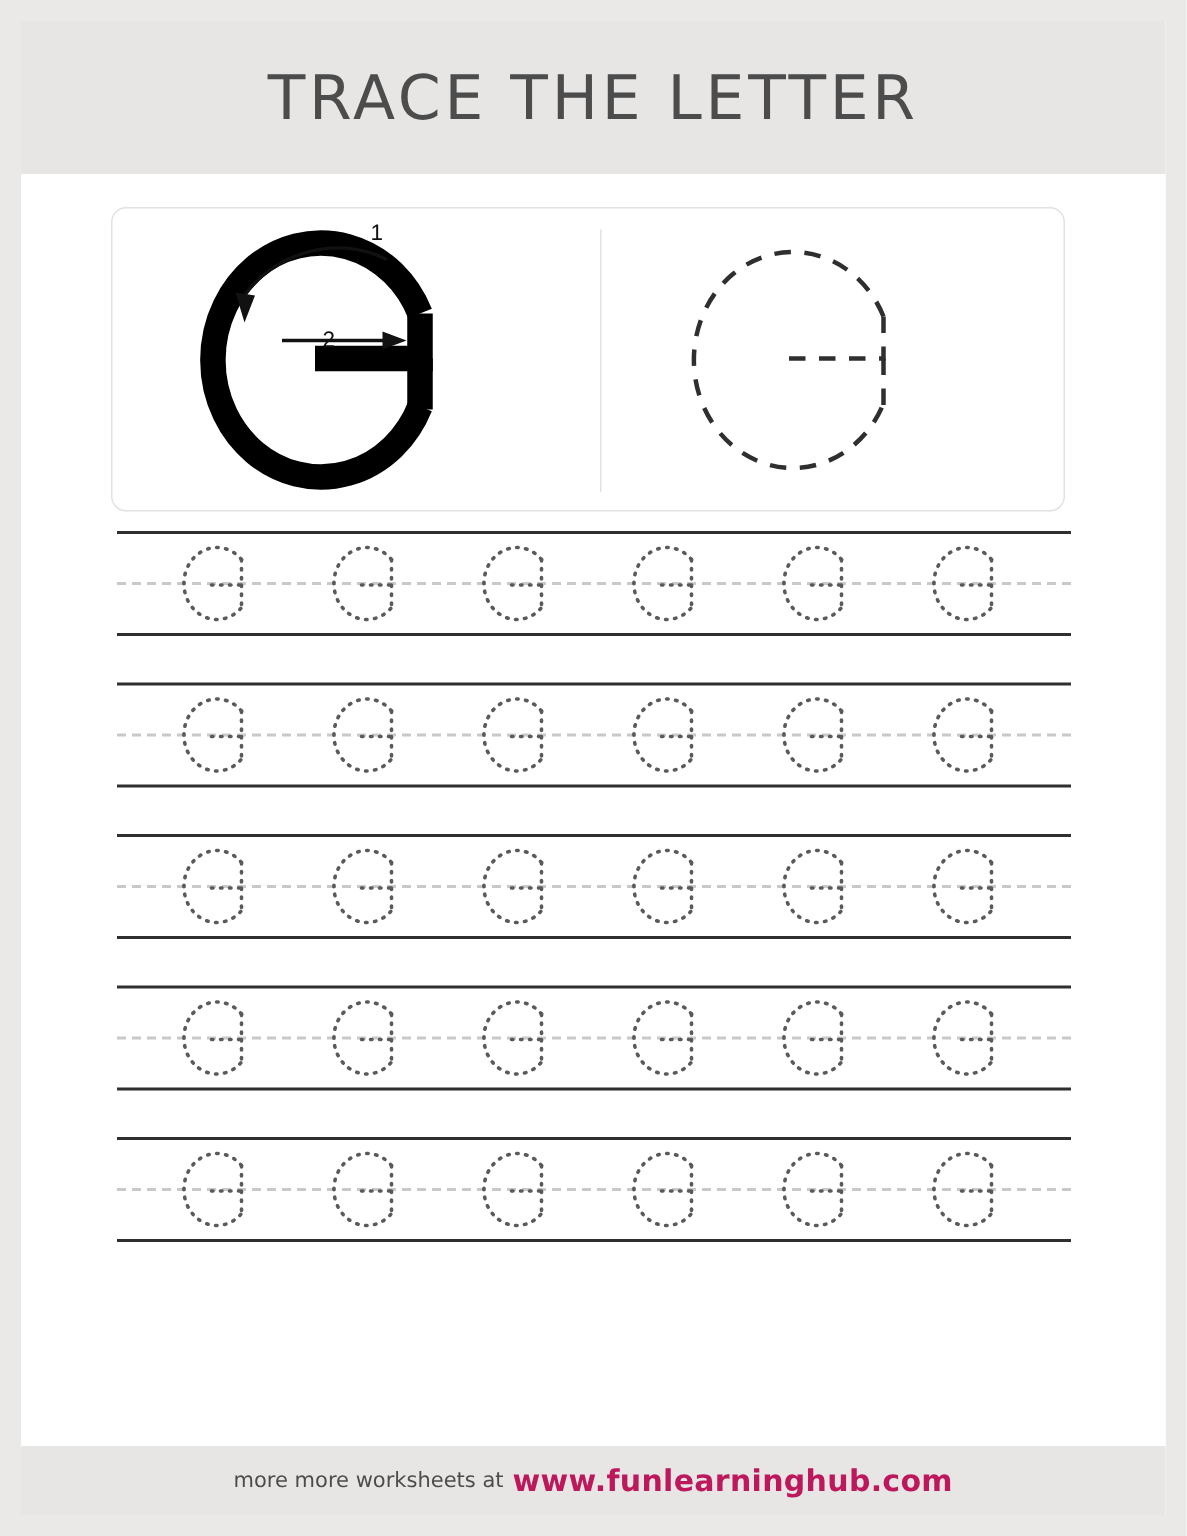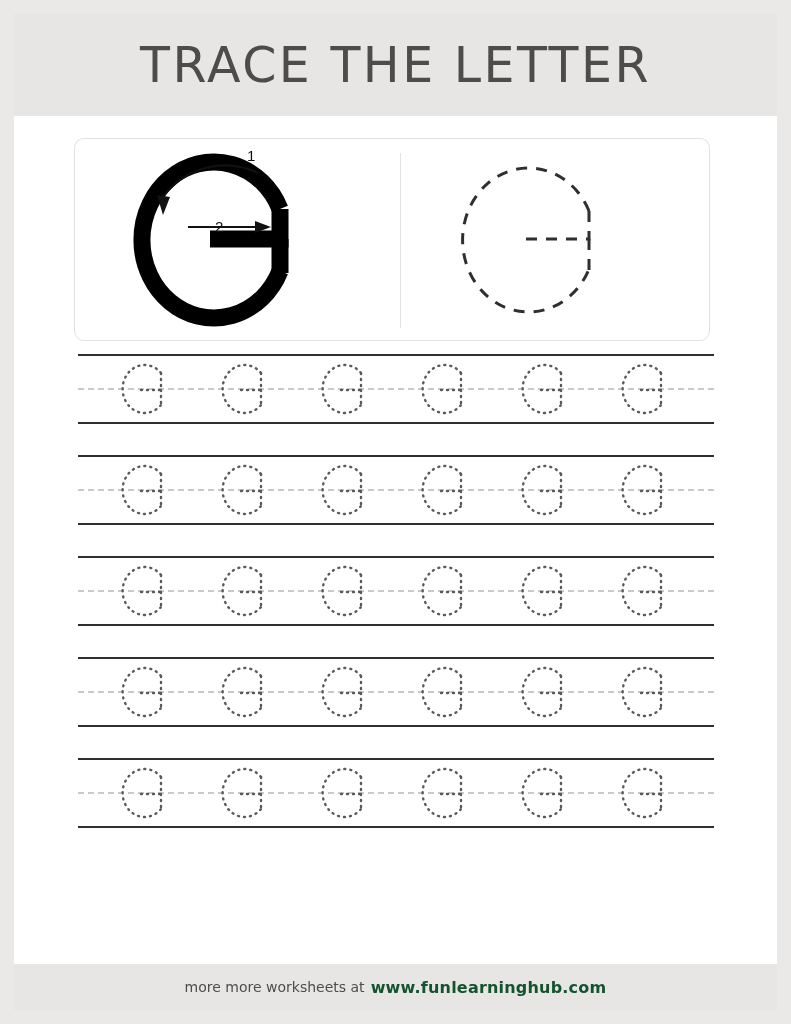--- a/index.html
+++ b/index.html
@@ -37,21 +37,21 @@
     left: 0;
     top: 0;
     width: 763px;
     height: 102px;
     background: #e7e6e4;
     display: flex;
     align-items: center;
     justify-content: center;
   }
   .header-title {
-    font-size: 49px;
+    font-size: 41px;
     letter-spacing: 2.5px;
     color: #4c4c4c;
     font-weight: normal;
     font-family: "DejaVu Sans", sans-serif;
   }
 
   
   .demo-card {
     position: absolute;
     left: 60px;
@@ -158,22 +158,22 @@
     align-items: center;
     justify-content: center;
     gap: 6px;
   }
   .footer-pre {
     font-size: 14px;
     color: #4c4c4c;
     font-family: "DejaVu Sans", sans-serif;
   }
   .footer-url {
-    font-size: 16px;
-    color: #14532d;
+    font-size: 20px;
+    color: #be185d;
     font-family: "DejaVu Sans", sans-serif;
     font-weight: bold;
     letter-spacing: 0.2px;
   }
 </style>
 </head>
 <body>
 
 <div class="page">
   <div class="inner">

